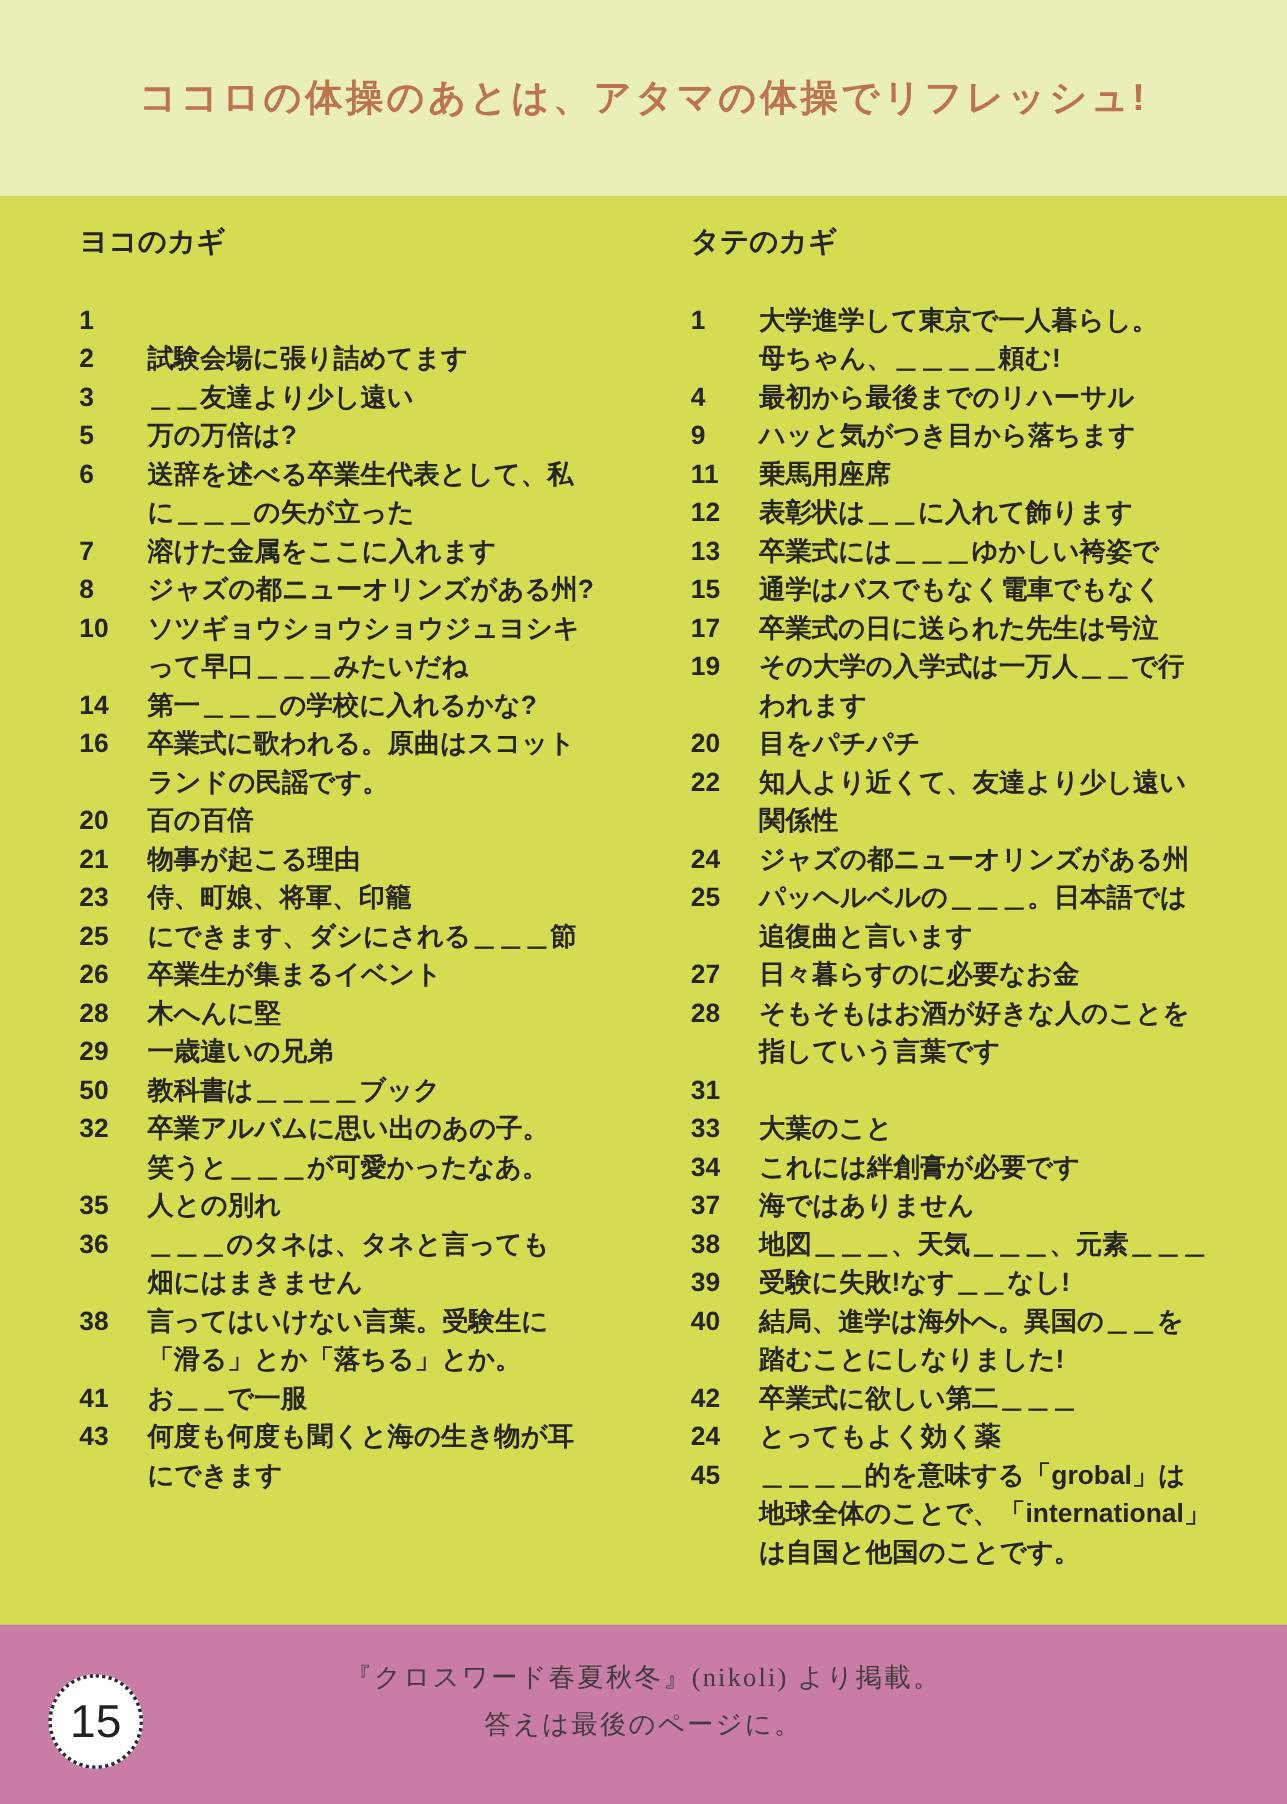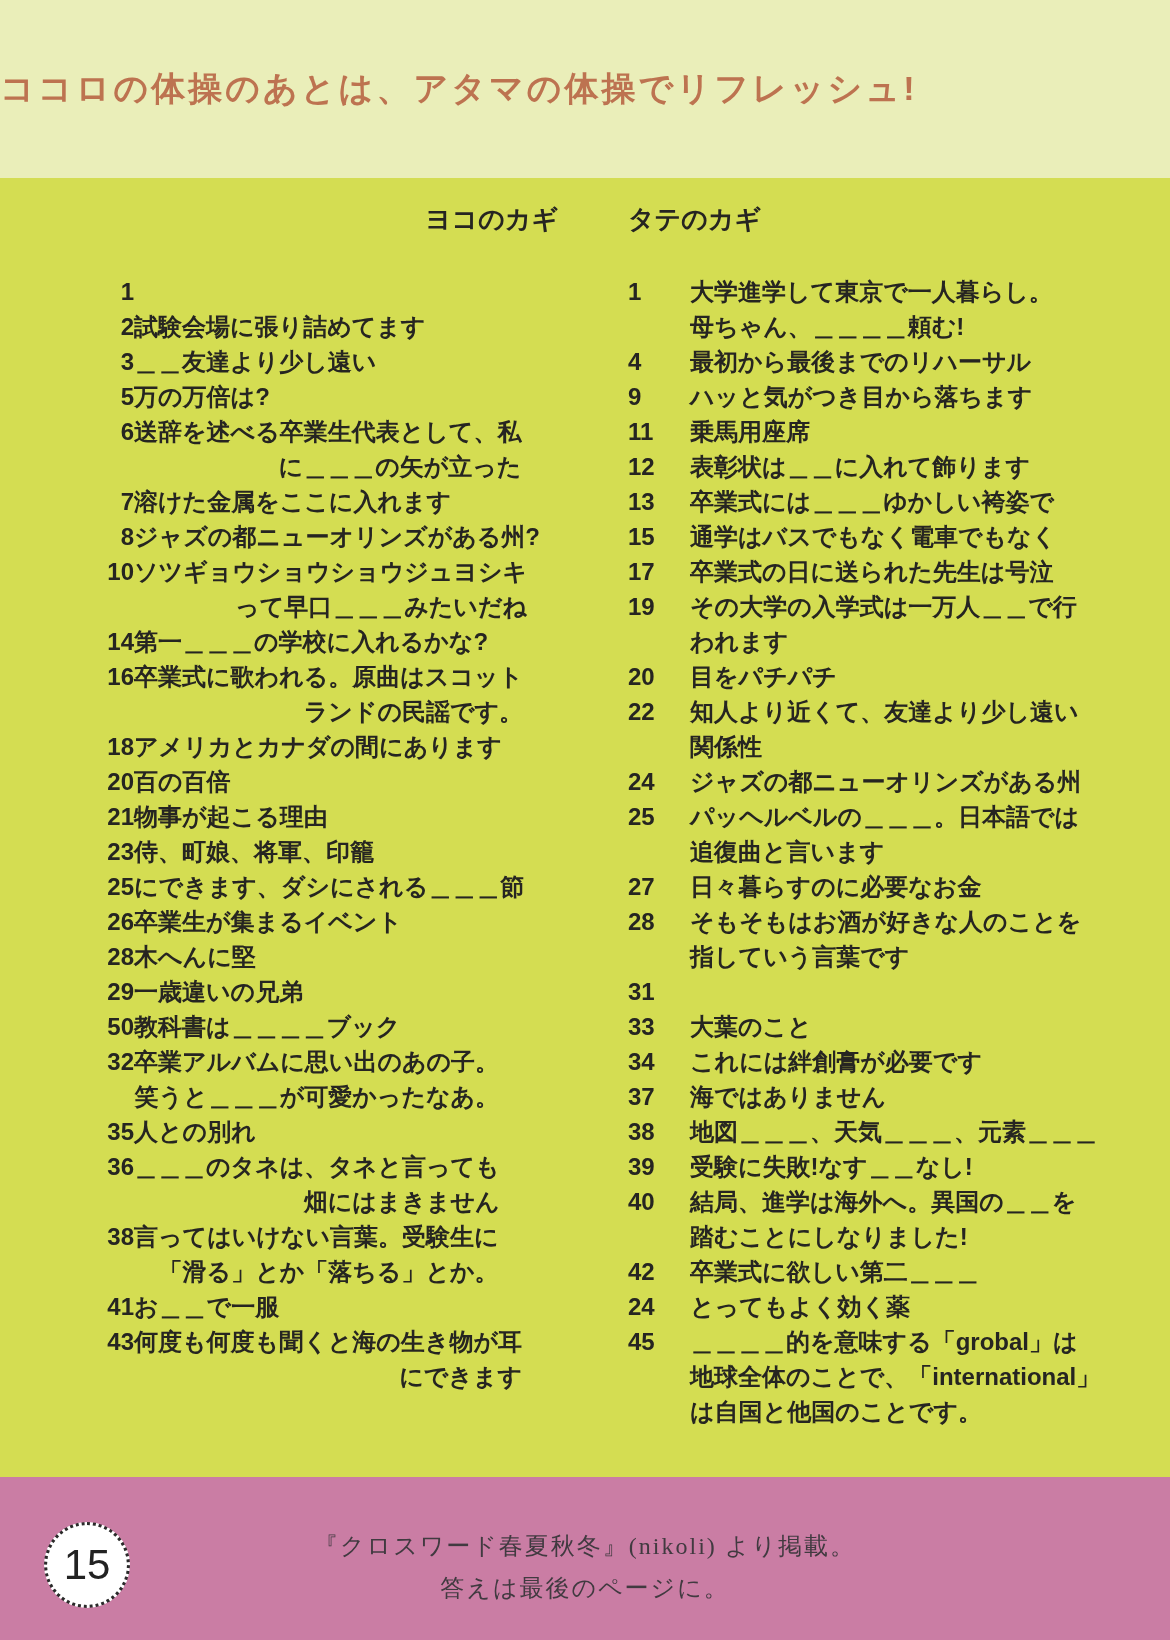--- a/index.html
+++ b/index.html
@@ -16,37 +16,37 @@
     font-family: "Liberation Sans", "DejaVu Sans", sans-serif;
   }
   
   .top-band {
     position: absolute;
     top: 0; left: 0;
     width: 100%; height: 178px;
     background: #eaeeb9;
     display: flex;
     align-items: center;
-    justify-content: flex-start;
+    justify-content: center;
   }
   .page-title {
     font-size: 34px;
     font-weight: bold;
     color: #bd7350;
     letter-spacing: 3px;
     white-space: nowrap;
   }
   
   .main {
     position: absolute;
     top: 178px; left: 0;
     width: 100%; height: 1299px;
   }
   .col { position: absolute; top: 0; }
-  .col-across { left: 72px;  width: 486px; text-align: right; }
+  .col-across { left: 72px;  width: 486px; }
   .col-down   { left: 628px; width: 506px; }
   .col-heading {
     margin: 28px 0 0 0;
     font-size: 26px;
     line-height: 26px;
     font-weight: bold;
     color: #262521;
   }
   .clue-list {
     margin-top: 42px;
@@ -63,21 +63,21 @@
   .clue-num { flex: 0 0 62px; }
   .clue-text { white-space: pre-line; }
   
   .footer {
     position: absolute;
     top: 1477px; left: 0;
     width: 100%; height: 163px;
     background: #ca7da4;
   }
   .credit {
-    padding-top: 48px;
+    padding-top: 28px;
     text-align: center;
     font-family: "Liberation Serif", "DejaVu Serif", serif;
     font-size: 24px;
     line-height: 42px;
     letter-spacing: 2px;
     color: #413a40;
   }
   .page-circle {
     position: absolute;
     left: 44px; top: 45px;
@@ -143,24 +143,20 @@
           <div class="clue">
     <span class="clue-num">14</span>
     <span class="clue-text">第一＿＿＿の学校に入れるかな?</span>
   </div>
           <div class="clue">
     <span class="clue-num">16</span>
     <span class="clue-text">卒業式に歌われる。原曲はスコット
 ランドの民謡です。</span>
   </div>
           <div class="clue">
-    <span class="clue-num">18</span>
-    <span class="clue-text">アメリカとカナダの間にあります</span>
-  </div>
-          <div class="clue">
     <span class="clue-num">20</span>
     <span class="clue-text">百の百倍</span>
   </div>
           <div class="clue">
     <span class="clue-num">21</span>
     <span class="clue-text">物事が起こる理由</span>
   </div>
           <div class="clue">
     <span class="clue-num">23</span>
     <span class="clue-text">侍、町娘、将軍、印籠</span>

